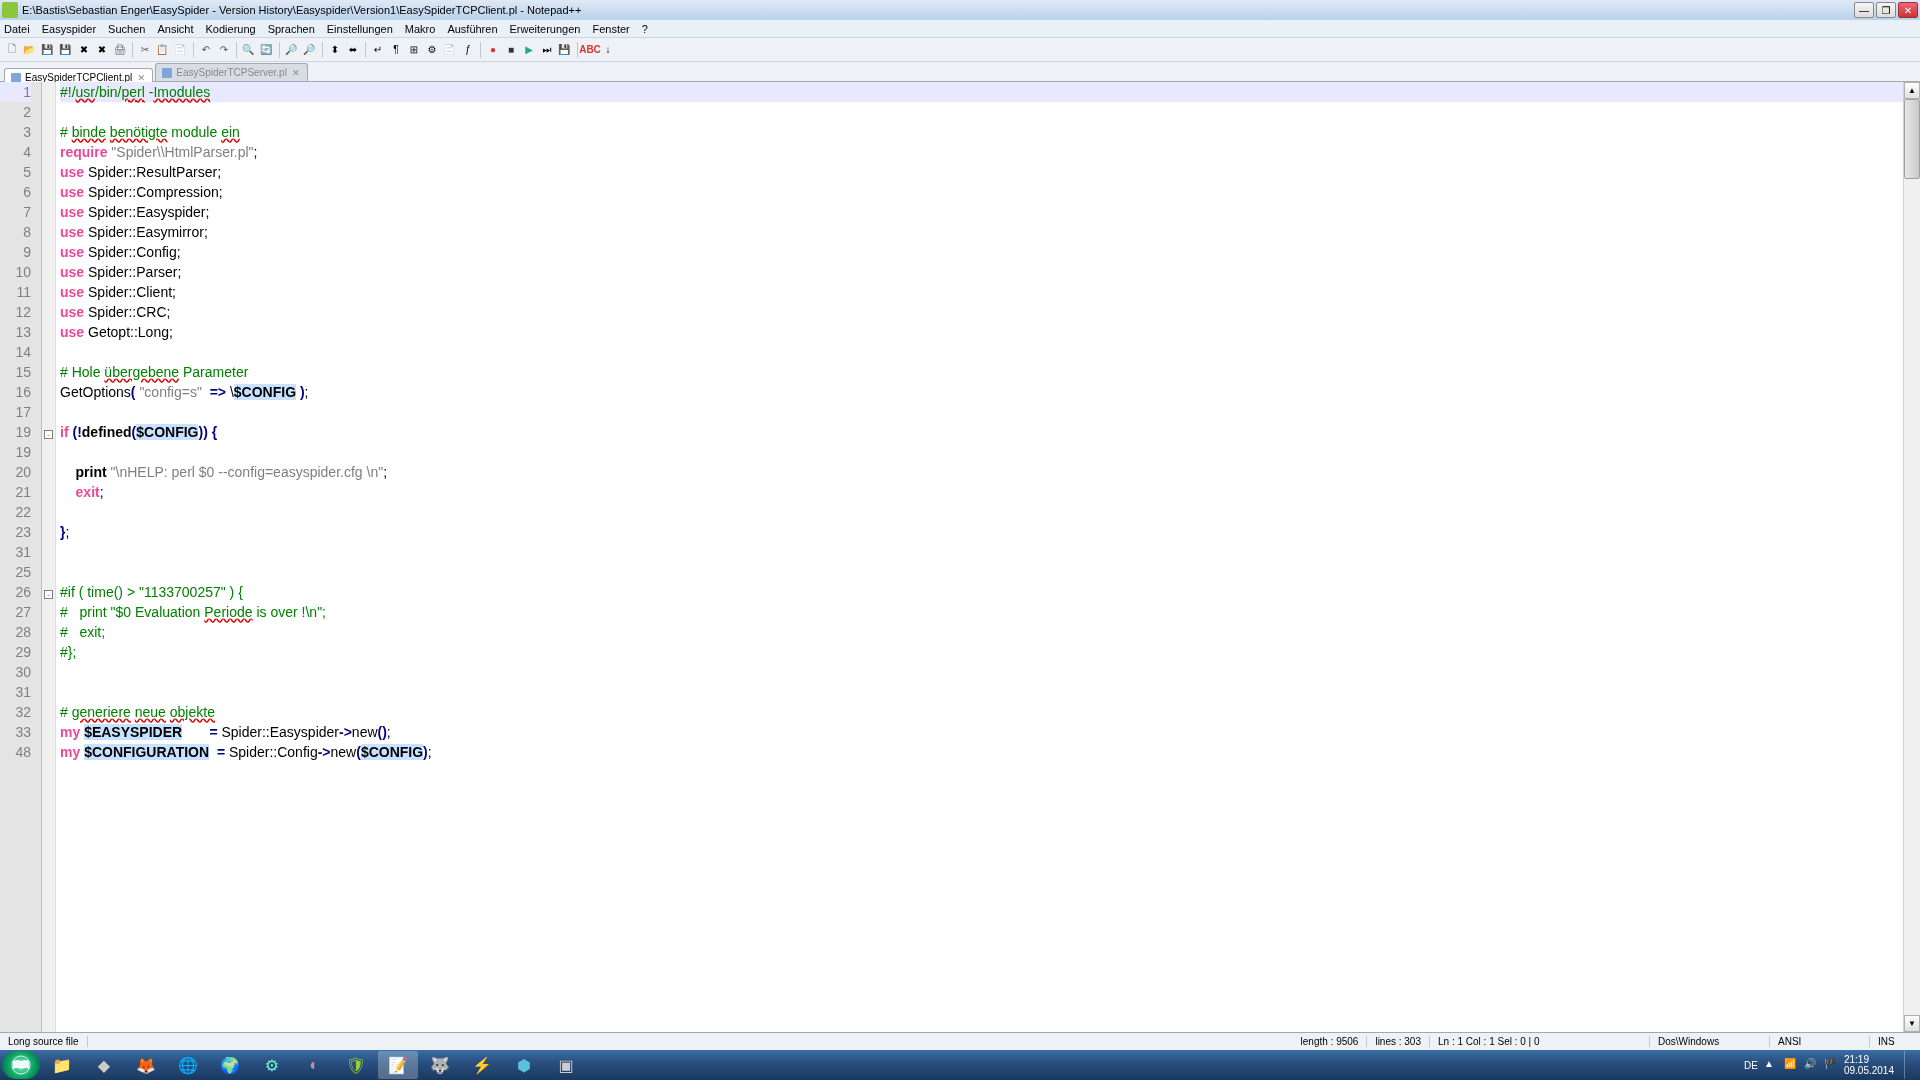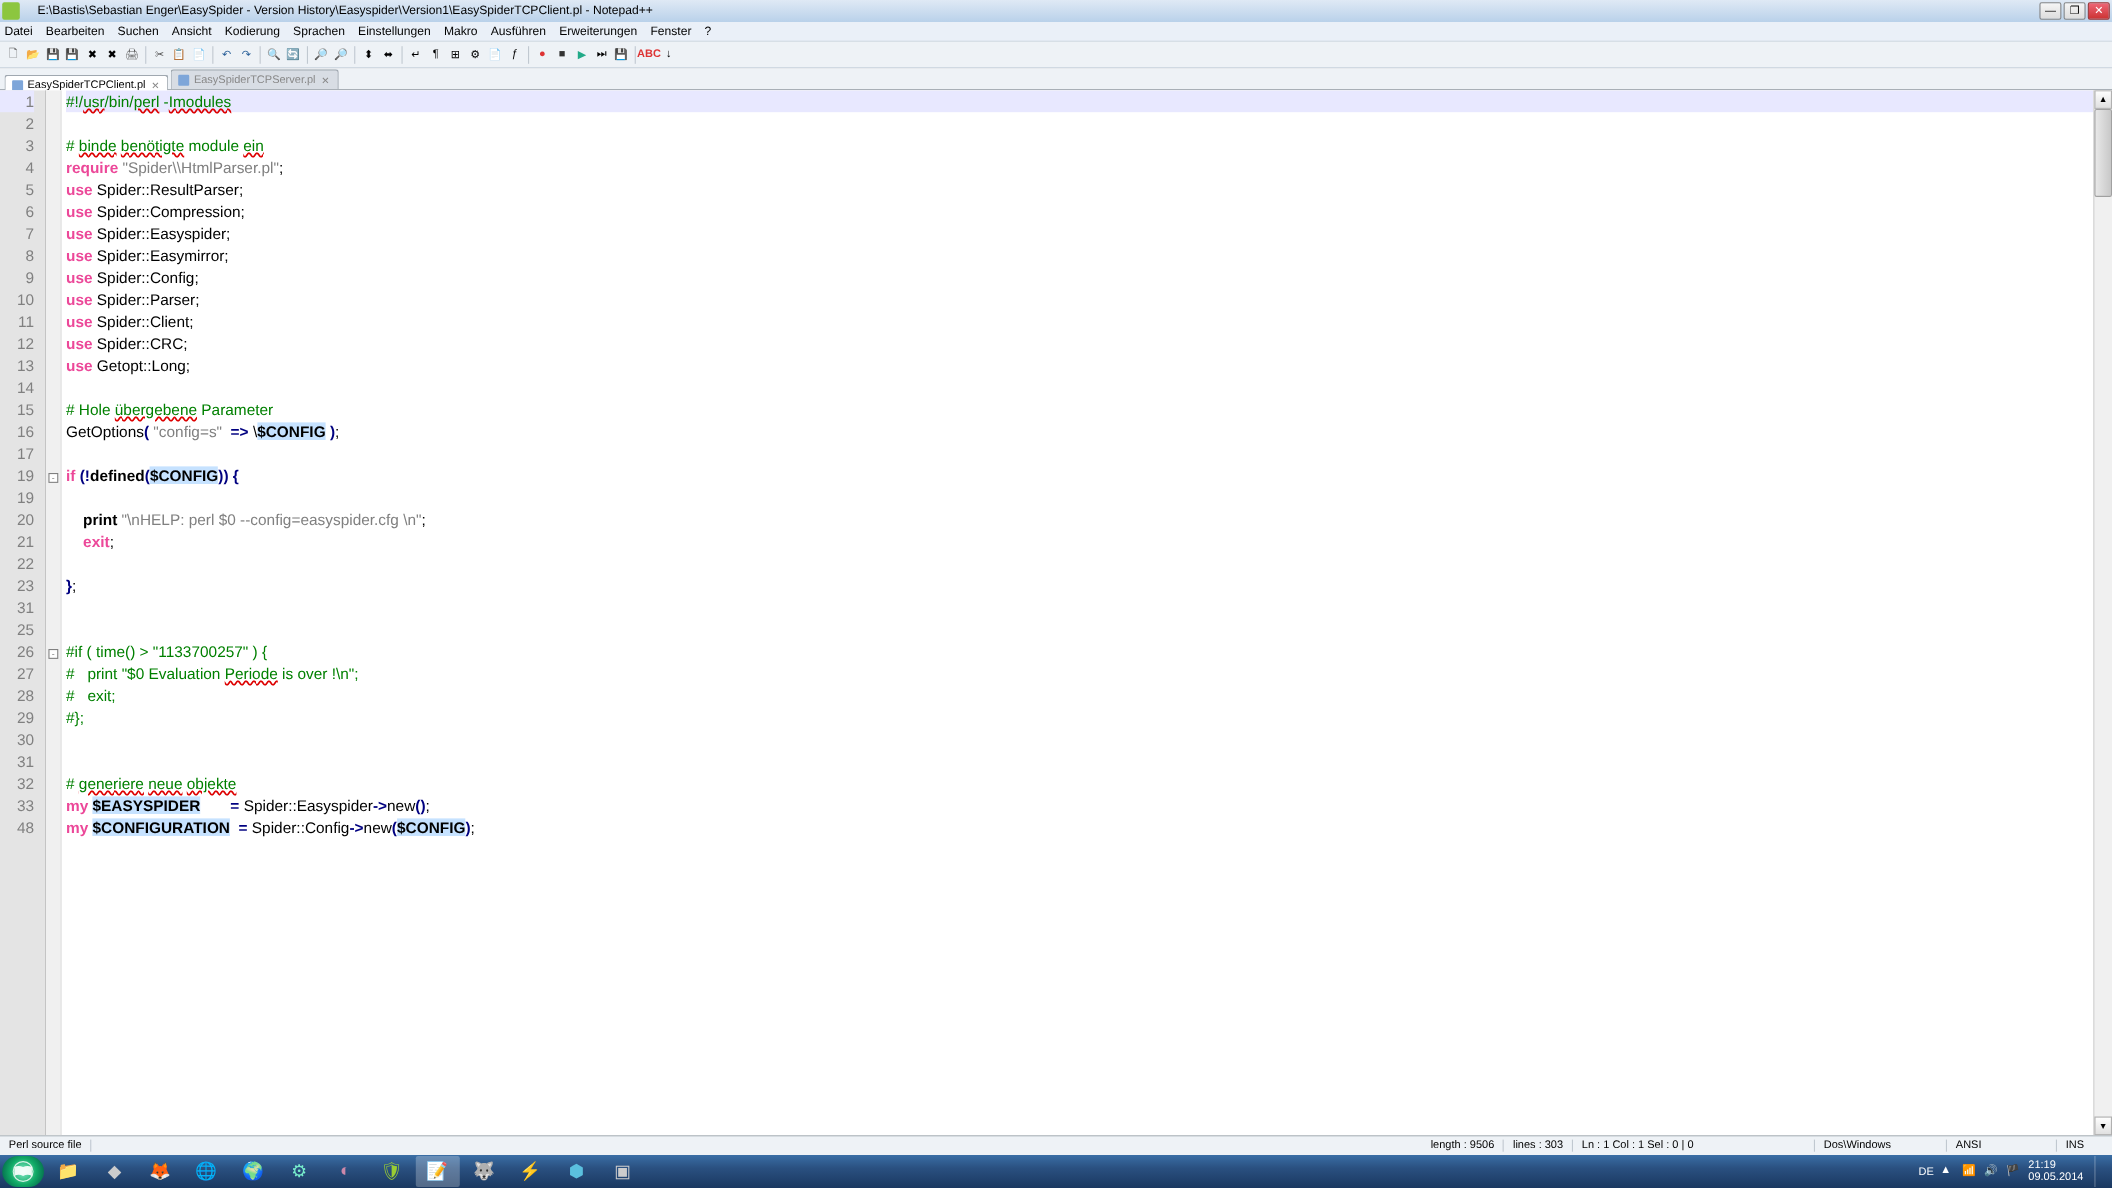--- a/index.html
+++ b/index.html
@@ -1,20 +1,20 @@
 <!DOCTYPE html>
 <html><head>
 <meta charset="utf-8">
 <style>
 * { margin: 0; padding: 0; box-sizing: border-box; font-family: "Segoe UI", Tahoma, sans-serif; }
 html, body { width: 100%; height: 100%; overflow: hidden; }
 body { background: #c0c0c0; display: flex; flex-direction: column; }
 
 
-.titlebar { height: 20px; background: linear-gradient(to bottom, #dfe9f5, #b9d1ea); display: flex; align-items: center; padding: 0 2px; font-size: 11px; color: #000; gap: 12px; }
+.titlebar { height: 20px; background: linear-gradient(to bottom, #dfe9f5, #b9d1ea); display: flex; align-items: center; padding: 0 2px; font-size: 11px; color: #000; }
 .titlebar .app-icon { width: 16px; height: 16px; background: #8cc63f; border-radius: 2px; margin-right: 4px; display: inline-block; }
 .titlebar .title-text { flex: 1; }
 .titlebar .win-controls { display: flex; gap: 2px; }
 .titlebar .win-btn { width: 20px; height: 16px; display: flex; align-items: center; justify-content: center; font-size: 10px; border: 1px solid #888; background: linear-gradient(to bottom,#f5f5f5,#ddd); border-radius: 2px; cursor: pointer; }
 .titlebar .win-btn.close { background: linear-gradient(to bottom,#e67,#c33); color: #fff; border-color: #933; }
 
 
 .menubar { height: 18px; background: #eaf0f8; display: flex; align-items: center; padding: 0 4px; font-size: 11px; gap: 12px; border-bottom: 1px solid #cdd6e0; }
 .menubar span { cursor: default; }
 
@@ -97,21 +97,21 @@
   <span class="title-text">E:\Bastis\Sebastian Enger\EasySpider - Version History\Easyspider\Version1\EasySpiderTCPClient.pl - Notepad++</span>
   <div class="win-controls">
     <div class="win-btn">—</div>
     <div class="win-btn">❐</div>
     <div class="win-btn close">✕</div>
   </div>
 </div>
 
 <div class="menubar">
   <span>Datei</span>
-  <span>Bearbeiten</span>
+  <span>Easyspider</span>
   <span>Suchen</span>
   <span>Ansicht</span>
   <span>Kodierung</span>
   <span>Sprachen</span>
   <span>Einstellungen</span>
   <span>Makro</span>
   <span>Ausführen</span>
   <span>Erweiterungen</span>
   <span>Fenster</span>
   <span>?</span>
@@ -249,21 +249,21 @@
   <div class="vscroll">
     <div class="sb-btn">▲</div>
     <div class="sb-track">
       <div class="sb-thumb"></div>
     </div>
     <div class="sb-btn">▼</div>
   </div>
 </div>
 
 <div class="statusbar">
-  <div class="sb-cell">Perl source file</div>
+  <div class="sb-cell">Long source file</div>
   <div class="sb-spacer"></div>
   <div class="sb-cell">length : 9506</div>
   <div class="sb-cell">lines : 303</div>
   <div class="sb-cell" style="width:220px">Ln : 1   Col : 1   Sel : 0 | 0</div>
   <div class="sb-cell" style="width:120px">Dos\Windows</div>
   <div class="sb-cell" style="width:100px">ANSI</div>
   <div class="sb-cell" style="width:50px;border-right:none">INS</div>
 </div>
 
 <div class="taskbar">

